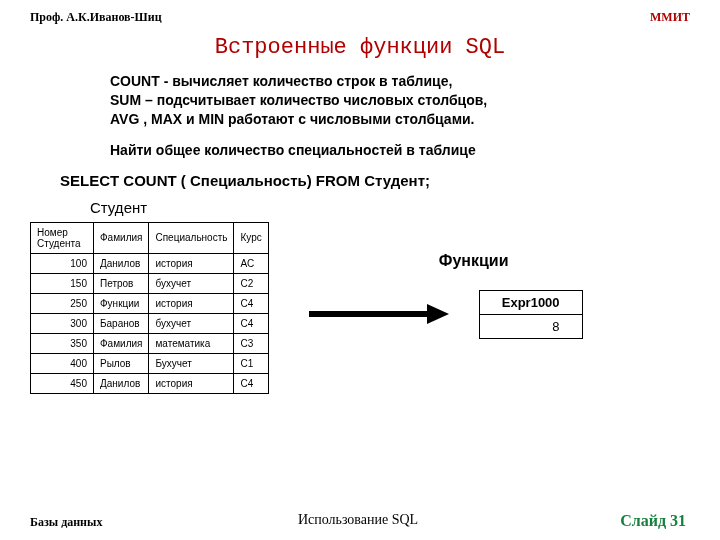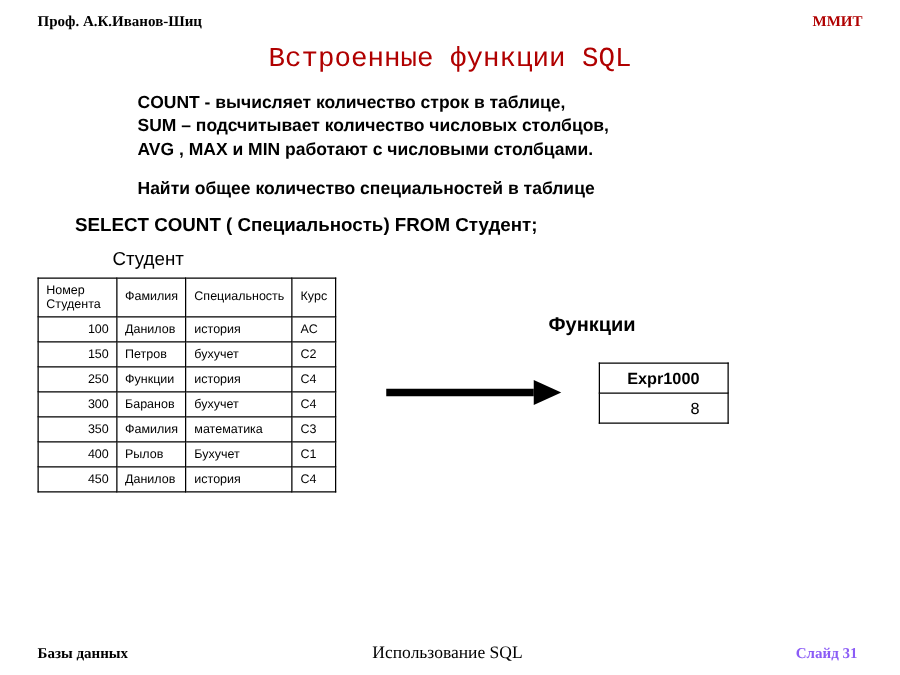--- a/index.html
+++ b/index.html
@@ -139,23 +139,23 @@
     font-size: 12px;
     font-weight: bold;
   }
   .footer-center {
     font-size: 14px;
     position: absolute;
     left: 50%;
     transform: translateX(-50%);
   }
   .footer-right {
-    font-size: 12px;
-    font-weight: bold;
-    color: #8b5cf6;
+    font-size: 16px;
+    font-weight: bold;
+    color: #15803d;
   }
 </style>
 </head>
 <body>
 
 <div class="slide">
 
   <div class="header-row">
     <span class="header-left">Проф. А.К.Иванов-Шиц</span>
     <span class="header-right">ММИТ</span>

